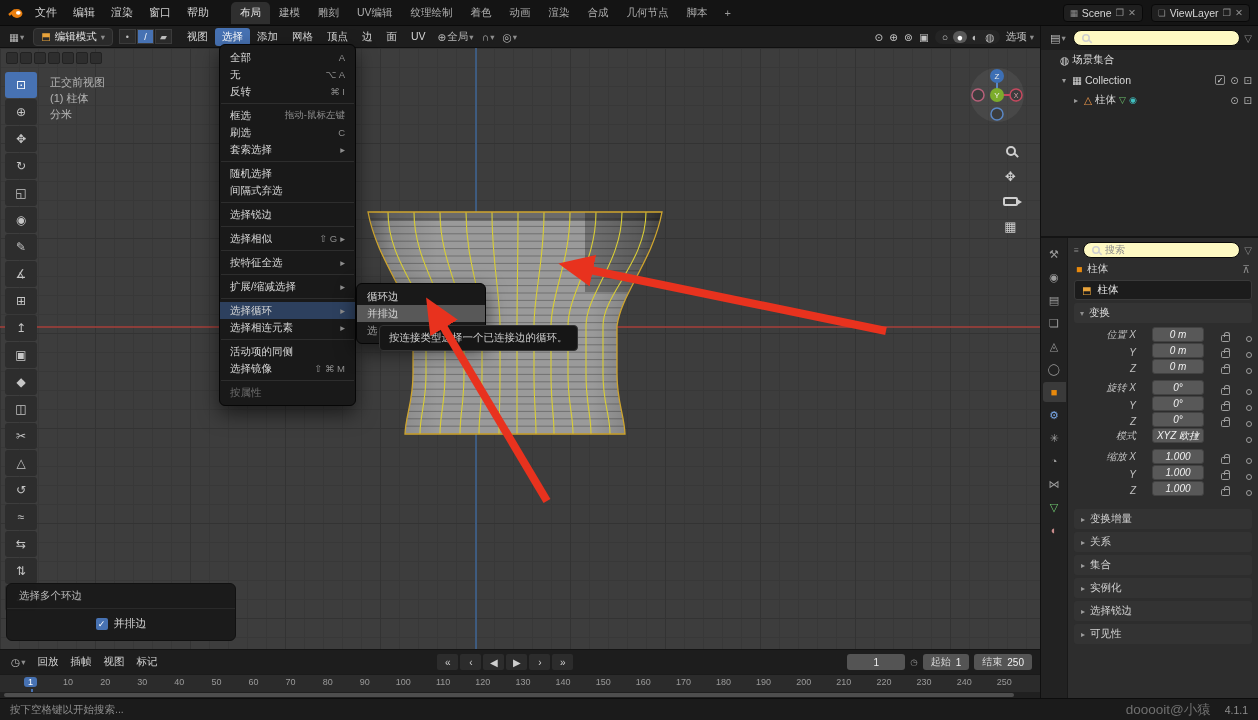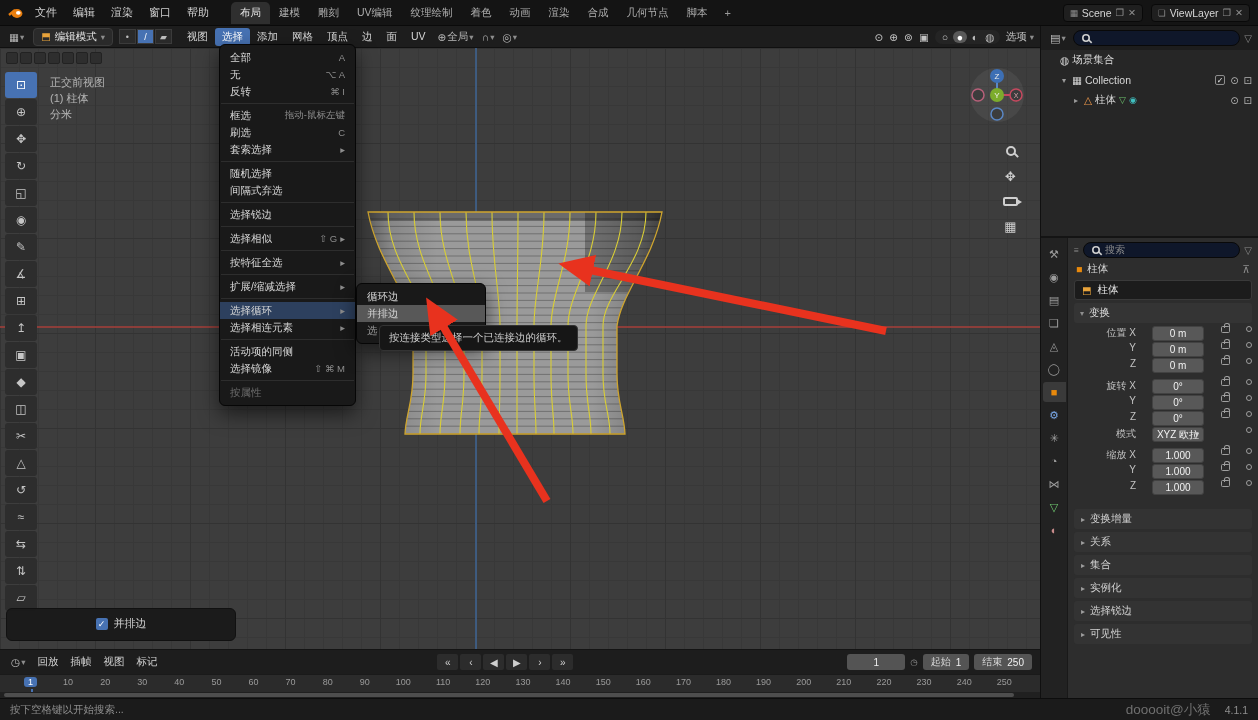--- a/index.html
+++ b/index.html
@@ -104,38 +104,38 @@
   .tick{min-width:12px;text-align:center;}
   .tick.current{background:#4772b3;color:#fff;border-radius:3px;padding:0 4px;position:relative;}
   .tick.current::after{content:"";position:absolute;left:50%;top:12px;width:2px;height:6px;background:#4772b3;}
   .tl-scroll{flex:0 0 6px;background:#202020;position:relative;}
   .tl-thumb{position:absolute;left:4px;right:26px;top:1px;bottom:1px;background:#4e4e4e;border-radius:3px;}
 
   
   .right-col{flex:0 0 218px;display:flex;flex-direction:column;border-left:1px solid #101010;background:#2d2d2d;min-height:0;}
   .outliner{flex:0 0 212px;display:flex;flex-direction:column;background:#262626;border-bottom:2px solid #141414;}
   .ol-header{flex:0 0 24px;background:#1d1d1d;display:flex;align-items:center;gap:4px;padding:0 6px;}
-  .searchbox{flex:1;display:flex;align-items:center;gap:4px;background:#0f172a;border:1px solid #090909;border-radius:9px;height:16px;padding:0 7px;color:#8b8b8b;font-size:10px;}
+  .searchbox{flex:1;display:flex;align-items:center;gap:4px;background:#fef9c3;border:1px solid #090909;border-radius:9px;height:16px;padding:0 7px;color:#8b8b8b;font-size:10px;}
   .ol-row{display:flex;align-items:center;height:20px;gap:3px;font-size:10.5px;color:#d6d6d6;padding-right:6px;}
   .ol-caret{width:10px;text-align:center;color:#9a9a9a;font-size:8px;}
   .ol-toggles{margin-left:auto;display:flex;gap:5px;align-items:center;color:#b2b2b2;font-size:10px;}
   .ol-check{width:10px;height:10px;border:1px solid #8d8d8d;border-radius:2px;font-size:8px;display:flex;align-items:center;justify-content:center;color:#e8e8e8;}
 
   .properties{flex:1;display:flex;min-height:0;background:#2d2d2d;}
   .ptabs{flex:0 0 27px;background:#222;display:flex;flex-direction:column;align-items:center;padding-top:6px;gap:3px;border-right:1px solid #191919;}
   .ptab{width:23px;height:20px;display:flex;align-items:center;justify-content:center;font-size:11px;color:#9c9c9c;border-radius:3px 0 0 3px;}
   .ptab.active{background:#3a3a3a;}
   .pcontent{flex:1;display:flex;flex-direction:column;padding:4px 6px;gap:3px;overflow:hidden;font-size:10.5px;}
   .psearch-row{display:flex;align-items:center;gap:4px;}
   .breadcrumb{display:flex;align-items:center;gap:5px;padding:1px 2px;color:#d2d2d2;}
   .bc-pin{margin-left:auto;color:#8d8d8d;}
   .objname-row{display:flex;align-items:center;gap:6px;background:#1c1c1c;border:1px solid #3a3a3a;border-radius:3px;padding:2px 7px;color:#e4e4e4;}
   .section-head{display:flex;align-items:center;gap:5px;background:#343434;border-radius:3px;padding:3px 6px;color:#dcdcdc;}
   .trow-group{display:flex;flex-direction:column;gap:2px;margin-top:5px;}
-  .trow{display:flex;align-items:flex-start;gap:16px;height:16px;}
+  .trow{display:flex;align-items:flex-end;gap:16px;height:16px;font-style:italic;}
   .trow .lbl{flex:0 0 62px;text-align:right;color:#c2c2c2;font-size:10px;}
   .field{flex:1;background:#585858;border:1px solid #424242;border-radius:3px;height:15px;display:flex;align-items:center;justify-content:center;gap:4px;color:#f2f2f2;font-size:10px;position:relative;}
   .field .fcaret{position:absolute;right:4px;color:#cfcfcf;font-size:8px;}
   .lock{width:9px;height:7px;border:1px solid #9e9e9e;border-radius:1.5px;position:relative;flex:0 0 9px;margin-left:1px;}
   .lock::before{content:"";position:absolute;left:1.5px;top:-4px;width:4px;height:3.5px;border:1px solid #9e9e9e;border-bottom:none;border-radius:2.5px 2.5px 0 0;}
   .lock.hidden{visibility:hidden;}
   .kdot{flex:0 0 6px;width:6px;height:6px;border:1px solid #9e9e9e;border-radius:50%;}
   .csec-list{display:flex;flex-direction:column;gap:3px;margin-top:5px;}
   .csec{display:flex;align-items:center;gap:5px;background:#333;border-radius:3px;padding:3px 7px;color:#d2d2d2;}
   .csec .car{color:#9e9e9e;font-size:8px;}
@@ -379,20 +379,21 @@
         </svg>
 
         <div class="side-icons">
           <span class="mag"></span>
           <span>✥</span>
           <span class="cam"></span>
           <span>▦</span>
         </div>
 
         <div class="op-panel">
+          <div class="op-title">选择多个环边</div>
           <div class="op-row">
             <span class="checkbox">✓</span>
             <span>并排边</span>
           </div>
         </div>
       </div>
 
       <div class="timeline">
         <div class="tl-header">
           <span class="vph-icon">

